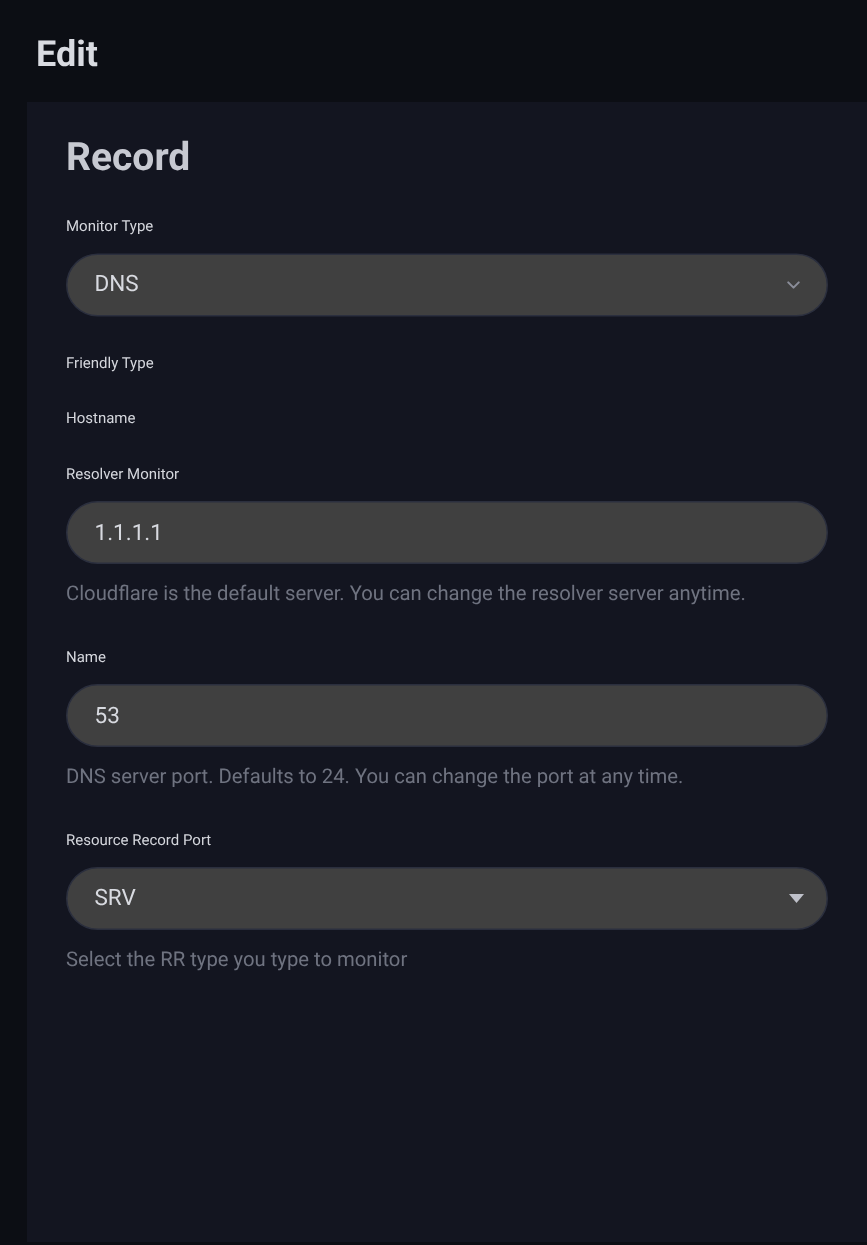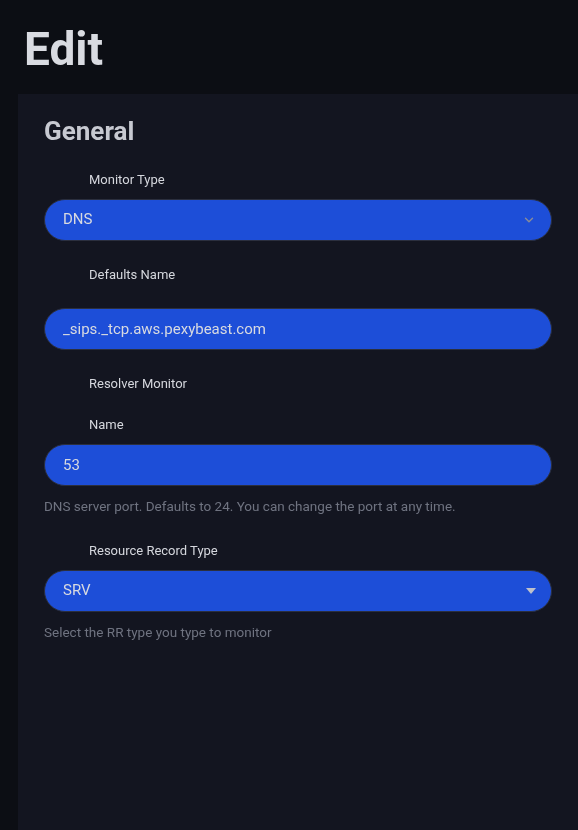--- a/index.html
+++ b/index.html
@@ -5,50 +5,49 @@
     * { box-sizing: border-box; margin: 0; padding: 0; }
     body {
       background: #0c0e14;
       color: #e1e3e8;
       font-family: -apple-system, BlinkMacSystemFont, "Segoe UI", Roboto, Helvetica, Arial, sans-serif;
       width: 578px;
       height: 830px;
       overflow: hidden;
     }
     .page-title {
-      font-size: 46px;
+      font-size: 24px;
       font-weight: 700;
       color: #d9dbe1;
       padding: 22px 24px 18px 24px;
     }
     .panel {
       background: #131520;
       margin-left: 18px;
       padding: 22px 26px 30px 26px;
       min-height: 760px;
     }
     .section-title {
       font-size: 26px;
       font-weight: 700;
       color: #c7c9d1;
       margin-bottom: 26px;
     }
     .field {
       margin-bottom: 26px;
     }
     .field-label {
-      font-size: 13px;
+      font-size: 10px;
       color: #d5d7dd;
       margin-bottom: 12px;
       display: block;
-      margin-left: 45px;
     }
     .input, .select {
       width: 100%;
-      background: #1d4ed8;
+      background: #404040;
       border: 1px solid #2b2f3e;
       border-radius: 22px;
       padding: 10px 18px;
       font-size: 15px;
       color: #d8dae0;
       font-family: inherit;
       outline: none;
       height: 42px;
     }
     .select-wrap {
@@ -75,54 +74,56 @@
       margin-top: 10px;
       line-height: 1.55;
     }
   </style>
 </head>
 <body>
 
 <h1 class="page-title">Edit</h1>
 
 <div class="panel">
-  <h2 class="section-title">General</h2>
+  <h2 class="section-title">Record</h2>
 
   <div class="field">
     <label class="field-label">Monitor Type</label>
     <div class="select-wrap">
       <div class="select">DNS</div>
       <span class="chevron">
         <svg width="14" height="14" viewBox="0 0 24 24" fill="none" stroke="#8a8d99" stroke-width="2.4" stroke-linecap="round" stroke-linejoin="round">
             <polyline points="6 9 12 15 18 9"></polyline>
           </svg>
       </span>
     </div>
   </div>
 
   <div class="field">
-    <label class="field-label">Defaults Name</label>
+    <label class="field-label">Friendly Type</label>
   </div>
 
   <div class="field">
-    <input class="input" type="text" value="_sips._tcp.aws.pexybeast.com" style="">
+    <label class="field-label">Hostname</label>
   </div>
 
   <div class="field">
     <label class="field-label">Resolver Monitor</label>
+    <input class="input" type="text" value="1.1.1.1" style="">
+    <p class="helper">Cloudflare is the default server. You can change the resolver server anytime.</p>
   </div>
 
   <div class="field">
     <label class="field-label">Name</label>
     <input class="input" type="text" value="53" style="">
     <p class="helper">DNS server port. Defaults to 24. You can change the port at any time.</p>
   </div>
 
   <div class="field">
-    <label class="field-label">Resource Record Type</label>
+    <label class="field-label">Resource Record Port</label>
     <div class="select-wrap">
       <div class="select">SRV</div>
       <span class="caret"></span>
     </div>
     <p class="helper">Select the RR type you type to monitor</p>
   </div>
 
 </div>
 
 </body></html>

